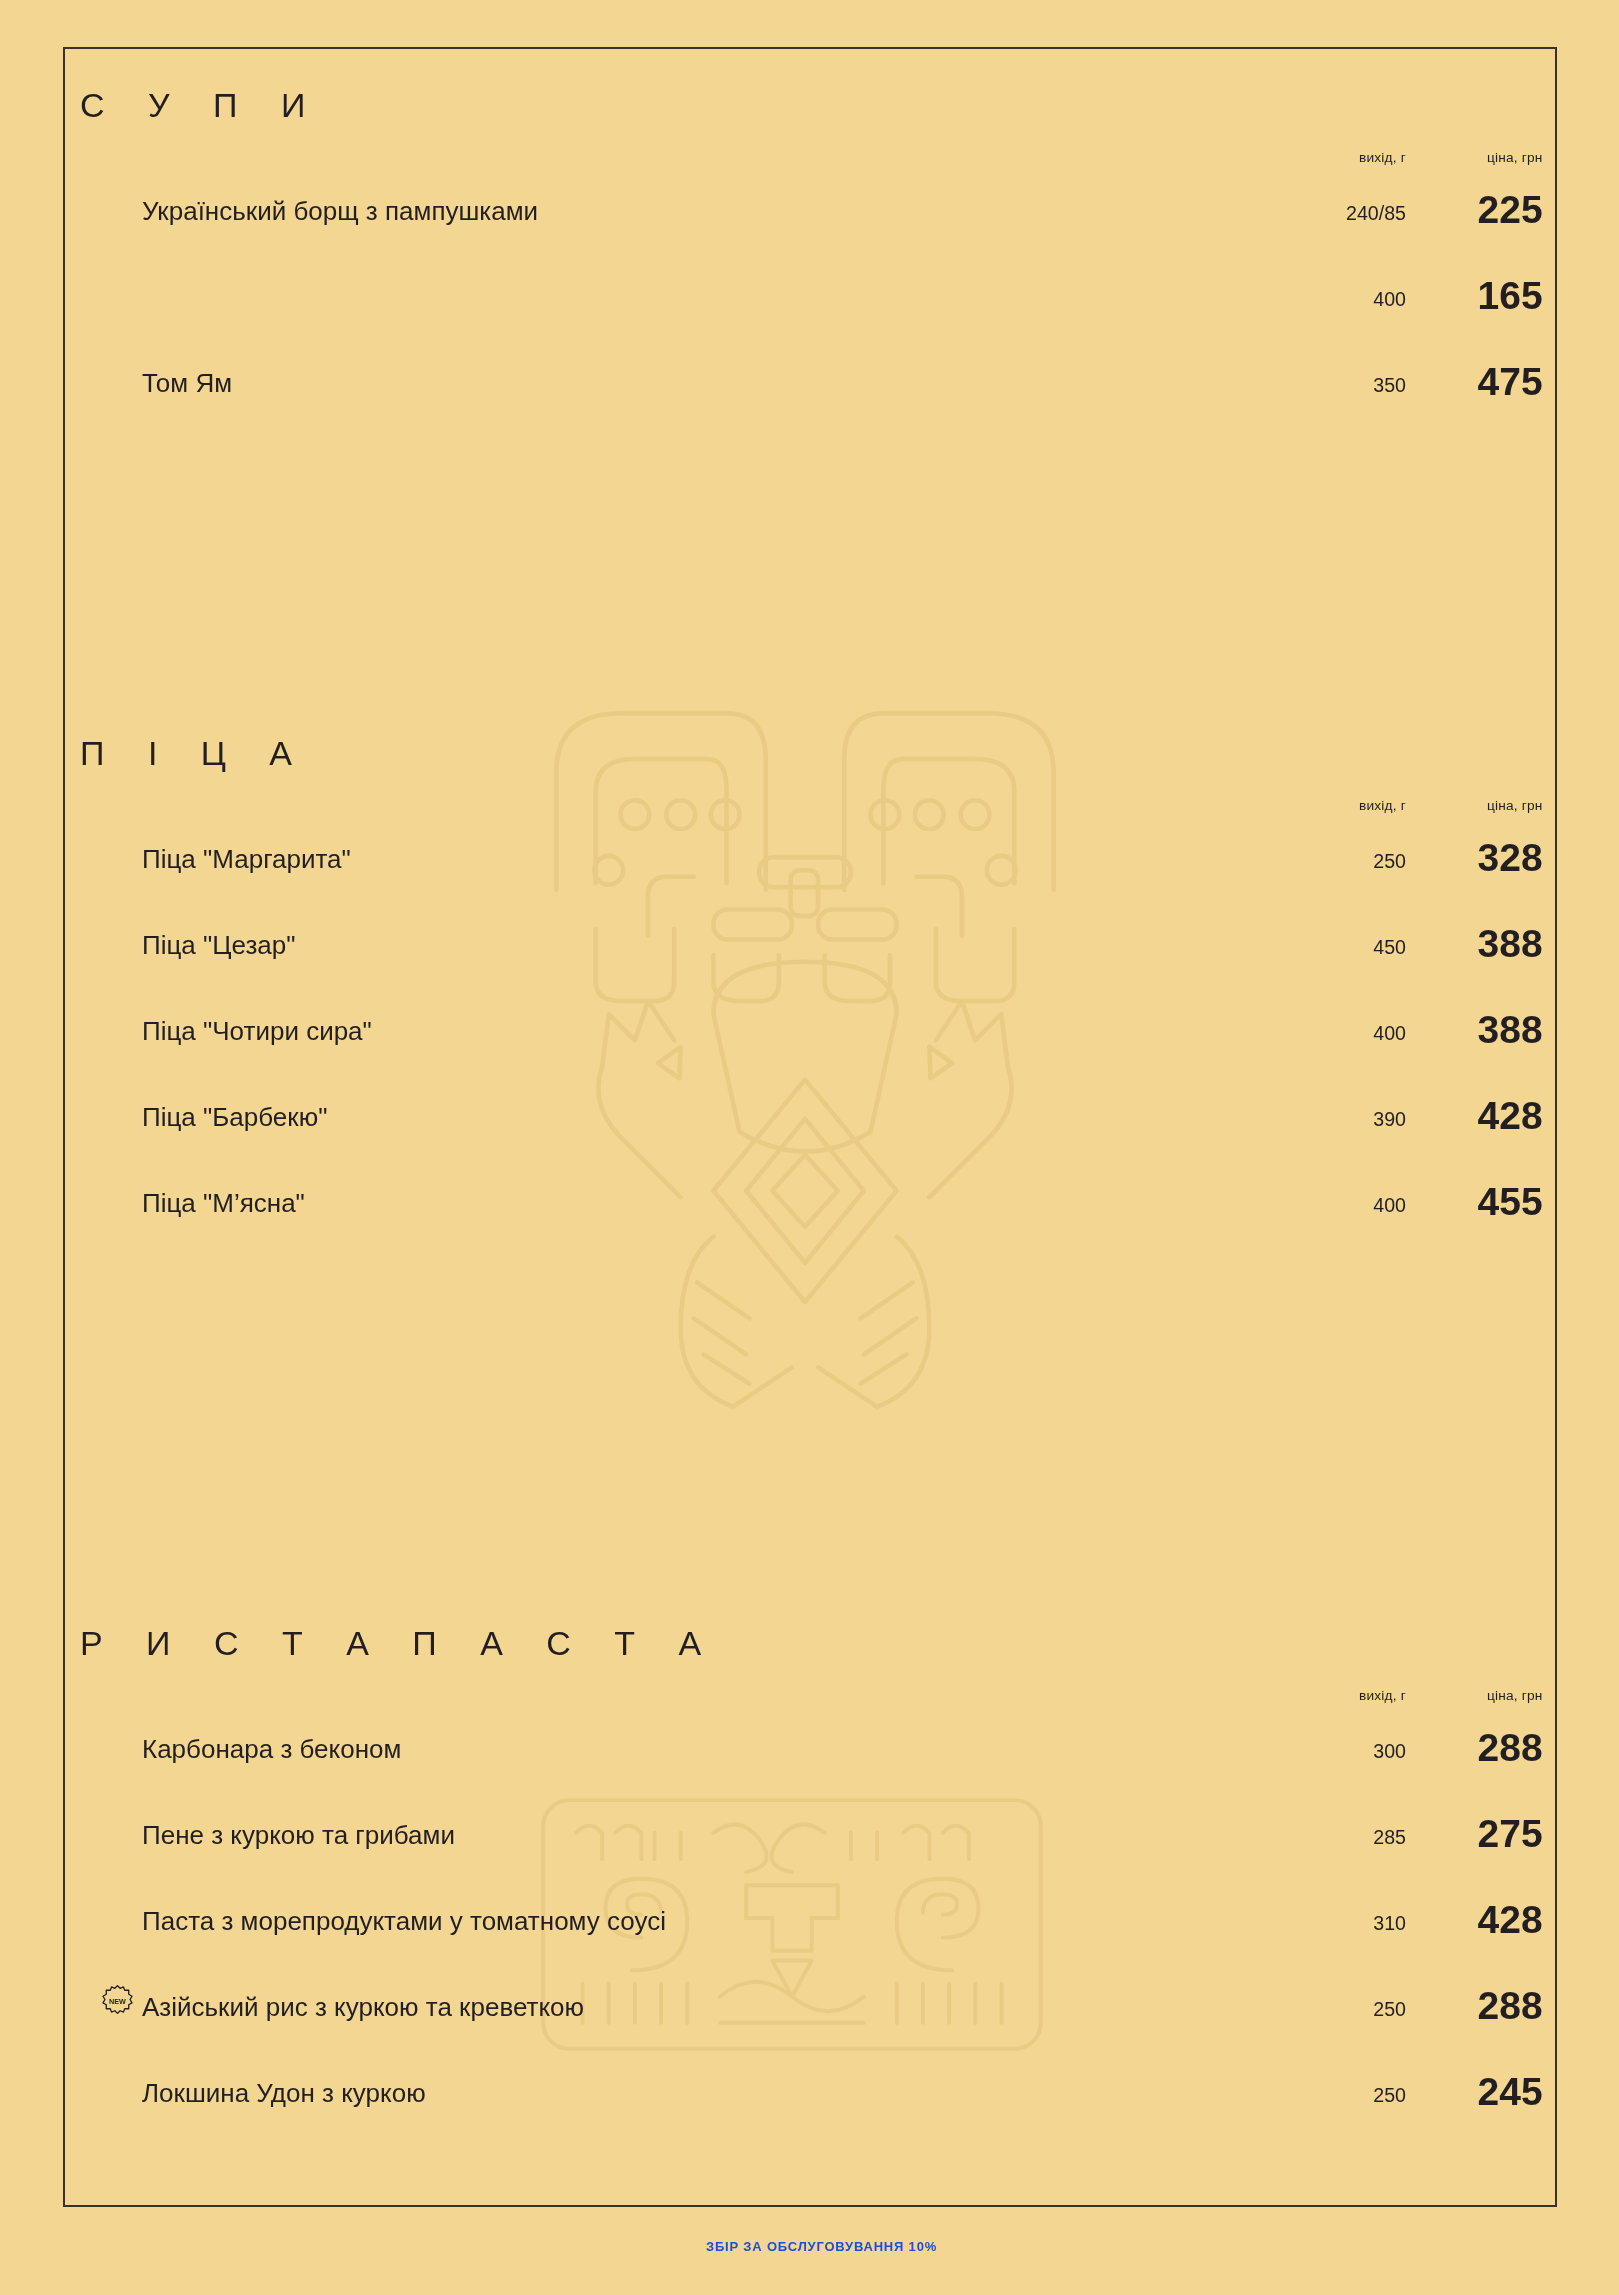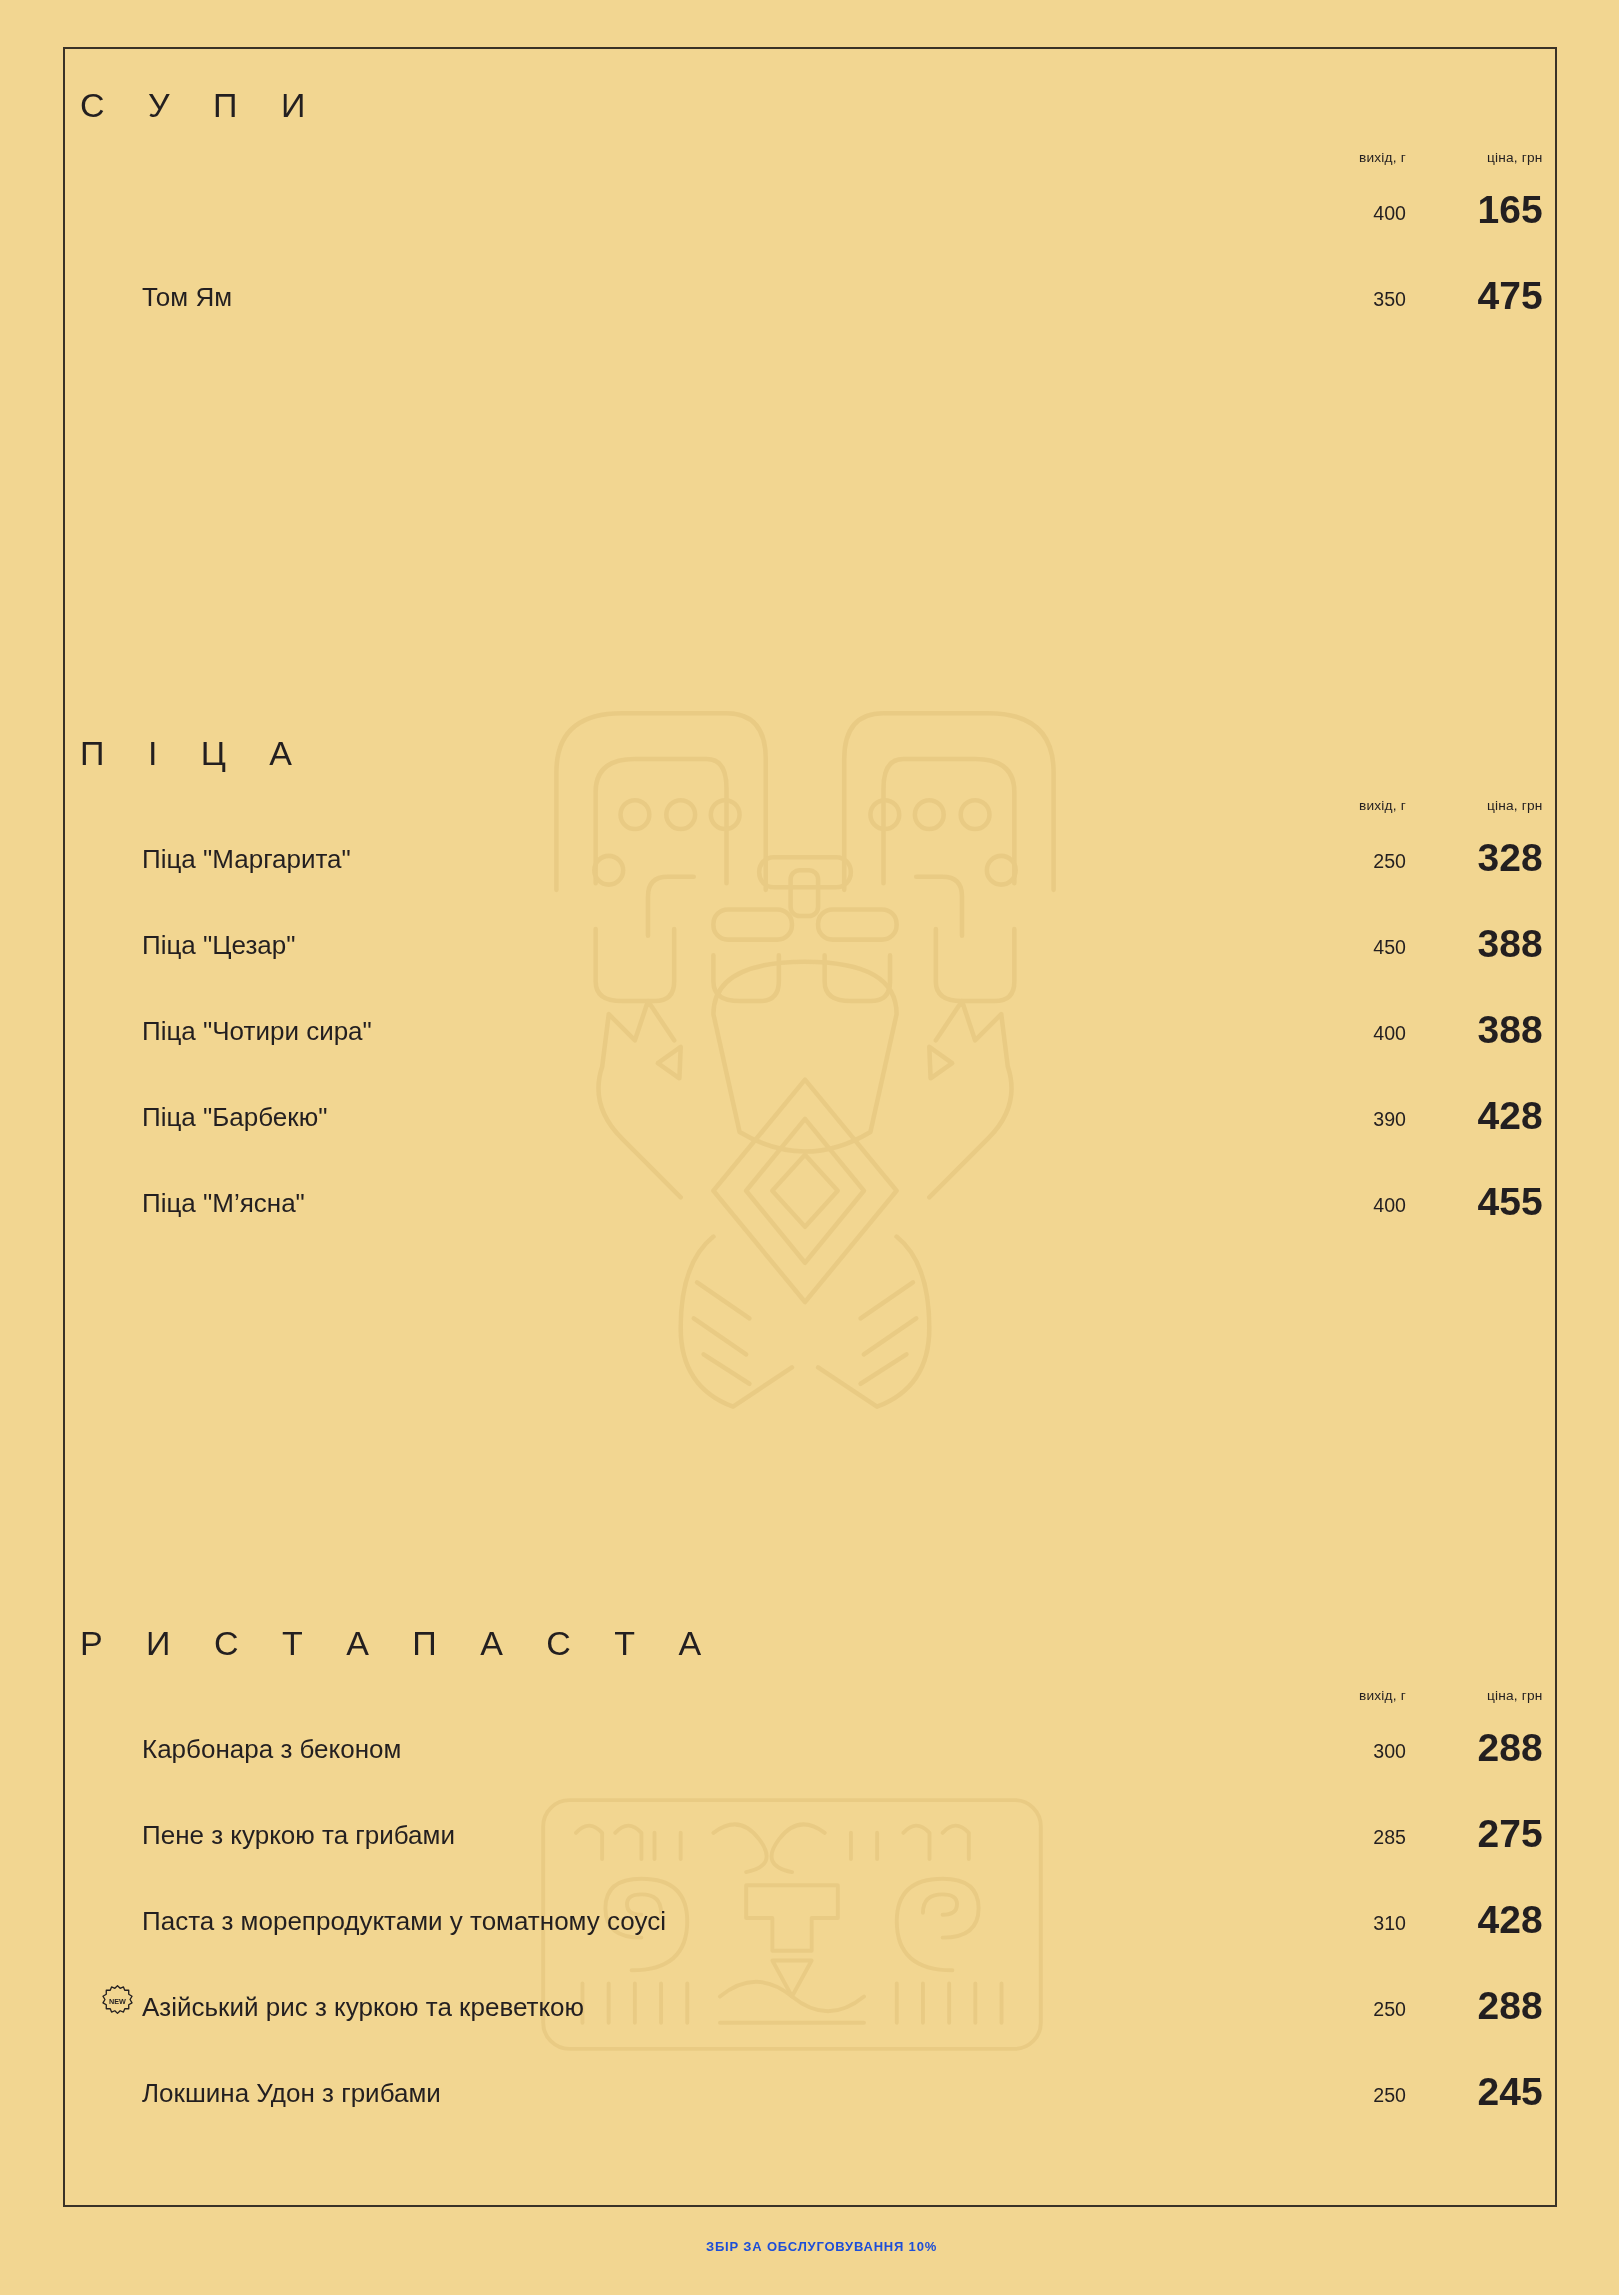--- a/index.html
+++ b/index.html
@@ -220,20 +220,25 @@
   <div class="content">
 
     <div class="section" style="top: 39px;">
       <div class="section-title">С У П И</div>
       <div class="col-heads">
         <div class="col-head weight">вихід, г</div>
         <div class="col-head price">ціна, грн</div>
       </div>
       <div class="rows">
 
+        <div class="row">
+          <div class="name">Український борщ з пампушками</div>
+          <div class="weight">240/85</div>
+          <div class="price">225</div>
+        </div>
 
         <div class="row">
           <div class="weight">400</div>
           <div class="price">165</div>
         </div>
 
         <div class="row">
           <div class="name">Том Ям</div>
           <div class="weight">350</div>
           <div class="price">475</div>
@@ -315,21 +320,21 @@
               <path d="M25 1 L29 5 L34 3 L36 8 L42 8 L42 14 L47 17 L44 22 L47 27 L42 30 L42 36 L36 36 L34 41 L29 39 L25 43 L21 39 L16 41 L14 36 L8 36 L8 30 L3 27 L6 22 L3 17 L8 14 L8 8 L14 8 L16 3 L21 5 Z" fill="none" stroke="#231f20" stroke-width="2" stroke-linejoin="round"></path>
               <text x="25" y="26" font-family="Liberation Sans, sans-serif" font-size="11" font-weight="bold" fill="#231f20" text-anchor="middle" dominant-baseline="middle">NEW</text>
             </svg>
           </div>
           <div class="name">Азійський рис з куркою та креветкою</div>
           <div class="weight">250</div>
           <div class="price">288</div>
         </div>
 
         <div class="row">
-          <div class="name">Локшина Удон з грибами</div>
+          <div class="name">Локшина Удон з куркою</div>
           <div class="weight">250</div>
           <div class="price">245</div>
         </div>
 
       </div>
     </div>
 
   </div>
 
   <div class="footer-note">ЗБІР ЗА ОБСЛУГОВУВАННЯ 10%</div>

